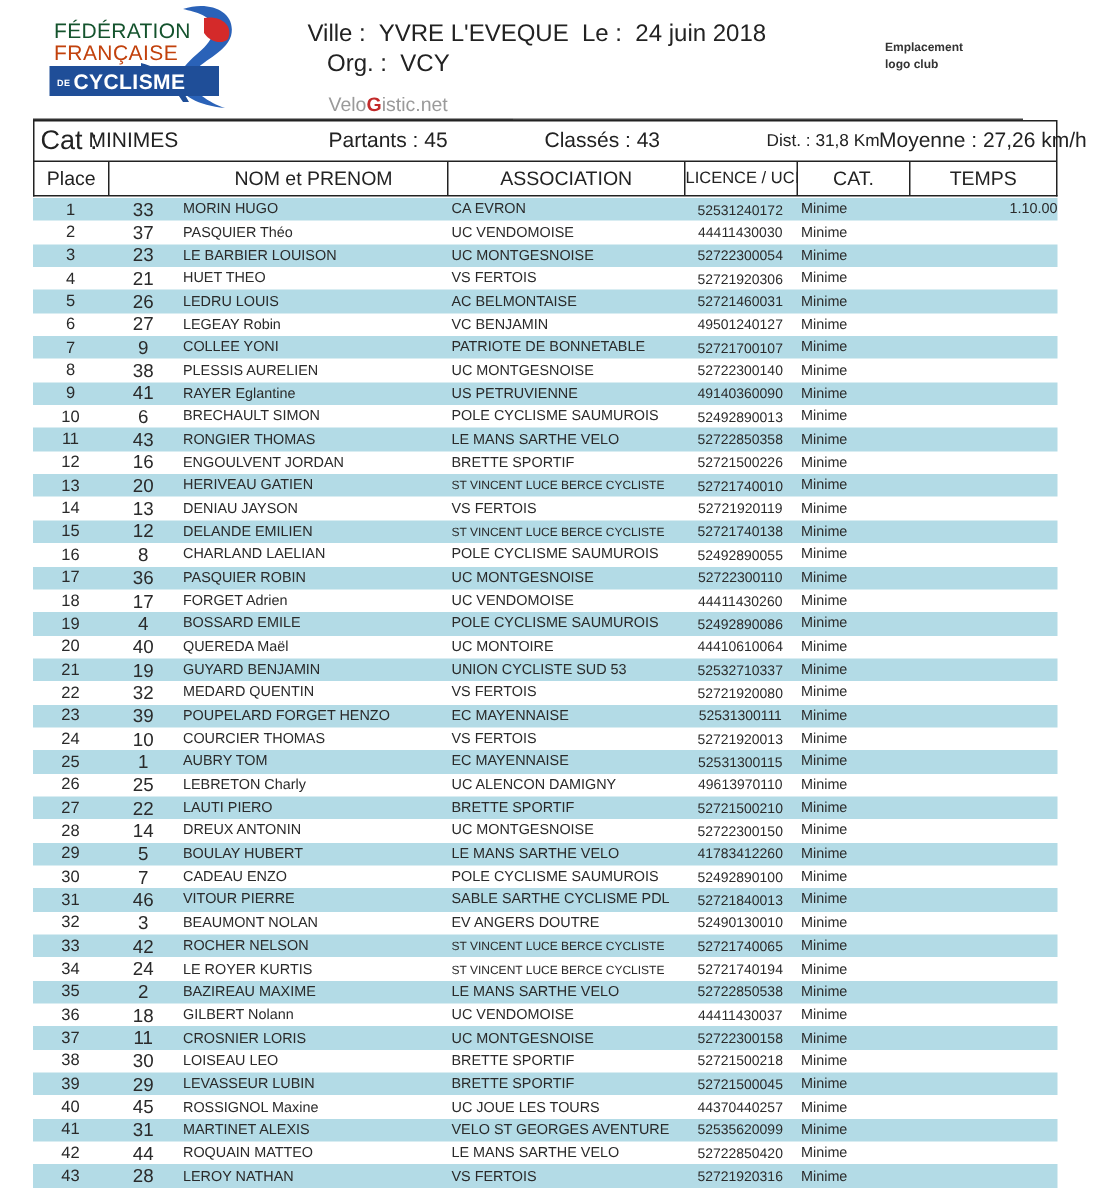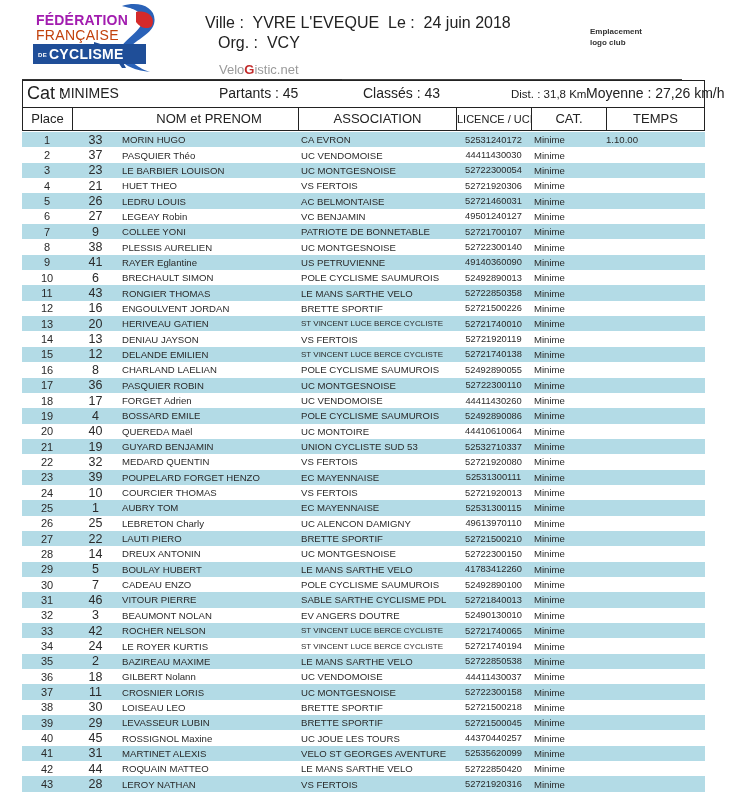--- a/index.html
+++ b/index.html
@@ -1,21 +1,21 @@
 <!DOCTYPE html>
 <html><head>
 <meta charset="utf-8">
 <style>
   * { box-sizing: border-box; margin: 0; padding: 0; }
   html, body { width: 739px; height: 800px; background: #ffffff; overflow: hidden; }
   body { font-family: "Liberation Sans", sans-serif; color: #222; position: relative; }
 
   
   .logo { position: absolute; left: 30px; top: 2px; width: 150px; height: 70px; }
-  .logo .t1 { position: absolute; left: 6px; top: 10px; font-weight: bold; font-size: 14px; color: #a21caf; letter-spacing: 0.2px; text-align: center; }
+  .logo .t1 { position: absolute; left: 6px; top: 10px; font-weight: normal; font-size: 14px; color: #14532d; letter-spacing: 0.2px; text-align: center; }
   .logo .t2 { position: absolute; left: 6px; top: 25px; font-size: 14px; color: #c2410c; letter-spacing: 0.3px; }
   .logo .band { position: absolute; left: 3px; top: 42px; width: 113px; height: 20px; background: #1f4e98; }
   .logo .t3 { position: absolute; left: 8px; top: 44px; font-size: 14px; font-weight: bold; color: #ffffff; letter-spacing: 0.3px; }
   .logo .de { font-size: 6px; font-weight: bold; margin-right: 2px; vertical-align: 2px; }
   .logo svg { position: absolute; left: 0; top: 0; }
 
   .hdr { position: absolute; font-size: 16px; color: #222; white-space: pre; }
   .ville { left: 205px; top: 14px; }
   .org { left: 218px; top: 34px; }
   .velogistic { position: absolute; left: 219px; top: 62px; font-size: 13px; color: #9a9a9a; }
@@ -51,21 +51,21 @@
   .row { height: 15.35px; display: flex; align-items: center; font-size: 9.6px; color: #2a2a2a; }
   .row:nth-child(odd) { background: #b3dbe6; }
   .row span { white-space: nowrap; overflow: hidden; }
   .r-place { width: 50px; text-align: center; font-size: 11px; }
   .r-dos { width: 47px; text-align: center; font-size: 12.5px; }
   .r-nom { width: 179px; padding-left: 3px; }
   .r-asso { width: 158px; padding-left: 3px; }
   .r-asso.small { font-size: 8px; }
   .r-lic { width: 75px; text-align: center; font-size: 9.3px; }
   .r-cat { width: 75px; padding-left: 3px; }
-  .r-temps { flex: 1; text-align: left; }
+  .r-temps { flex: 1; text-align: right; }
 </style>
 </head>
 <body>
 
 <div class="logo">
   <svg width="150" height="72" viewBox="0 0 150 72">
     <path d="M92 4 C110 -2 128 6 124 22 C120 34 104 38 98 48 C94 56 108 66 120 70 C100 68 86 60 90 48 C94 36 112 30 112 18 C112 8 100 6 92 4 Z" fill="#2a62b8"></path>
     <path d="M106 10 C116 8 126 14 122 24 C118 28 110 26 106 20 Z" fill="#d42a2a"></path>
     <path d="M64 40 C80 44 90 54 96 66 L92 66 C86 56 76 48 64 44 Z" fill="#1f4e98"></path>
   </svg>

